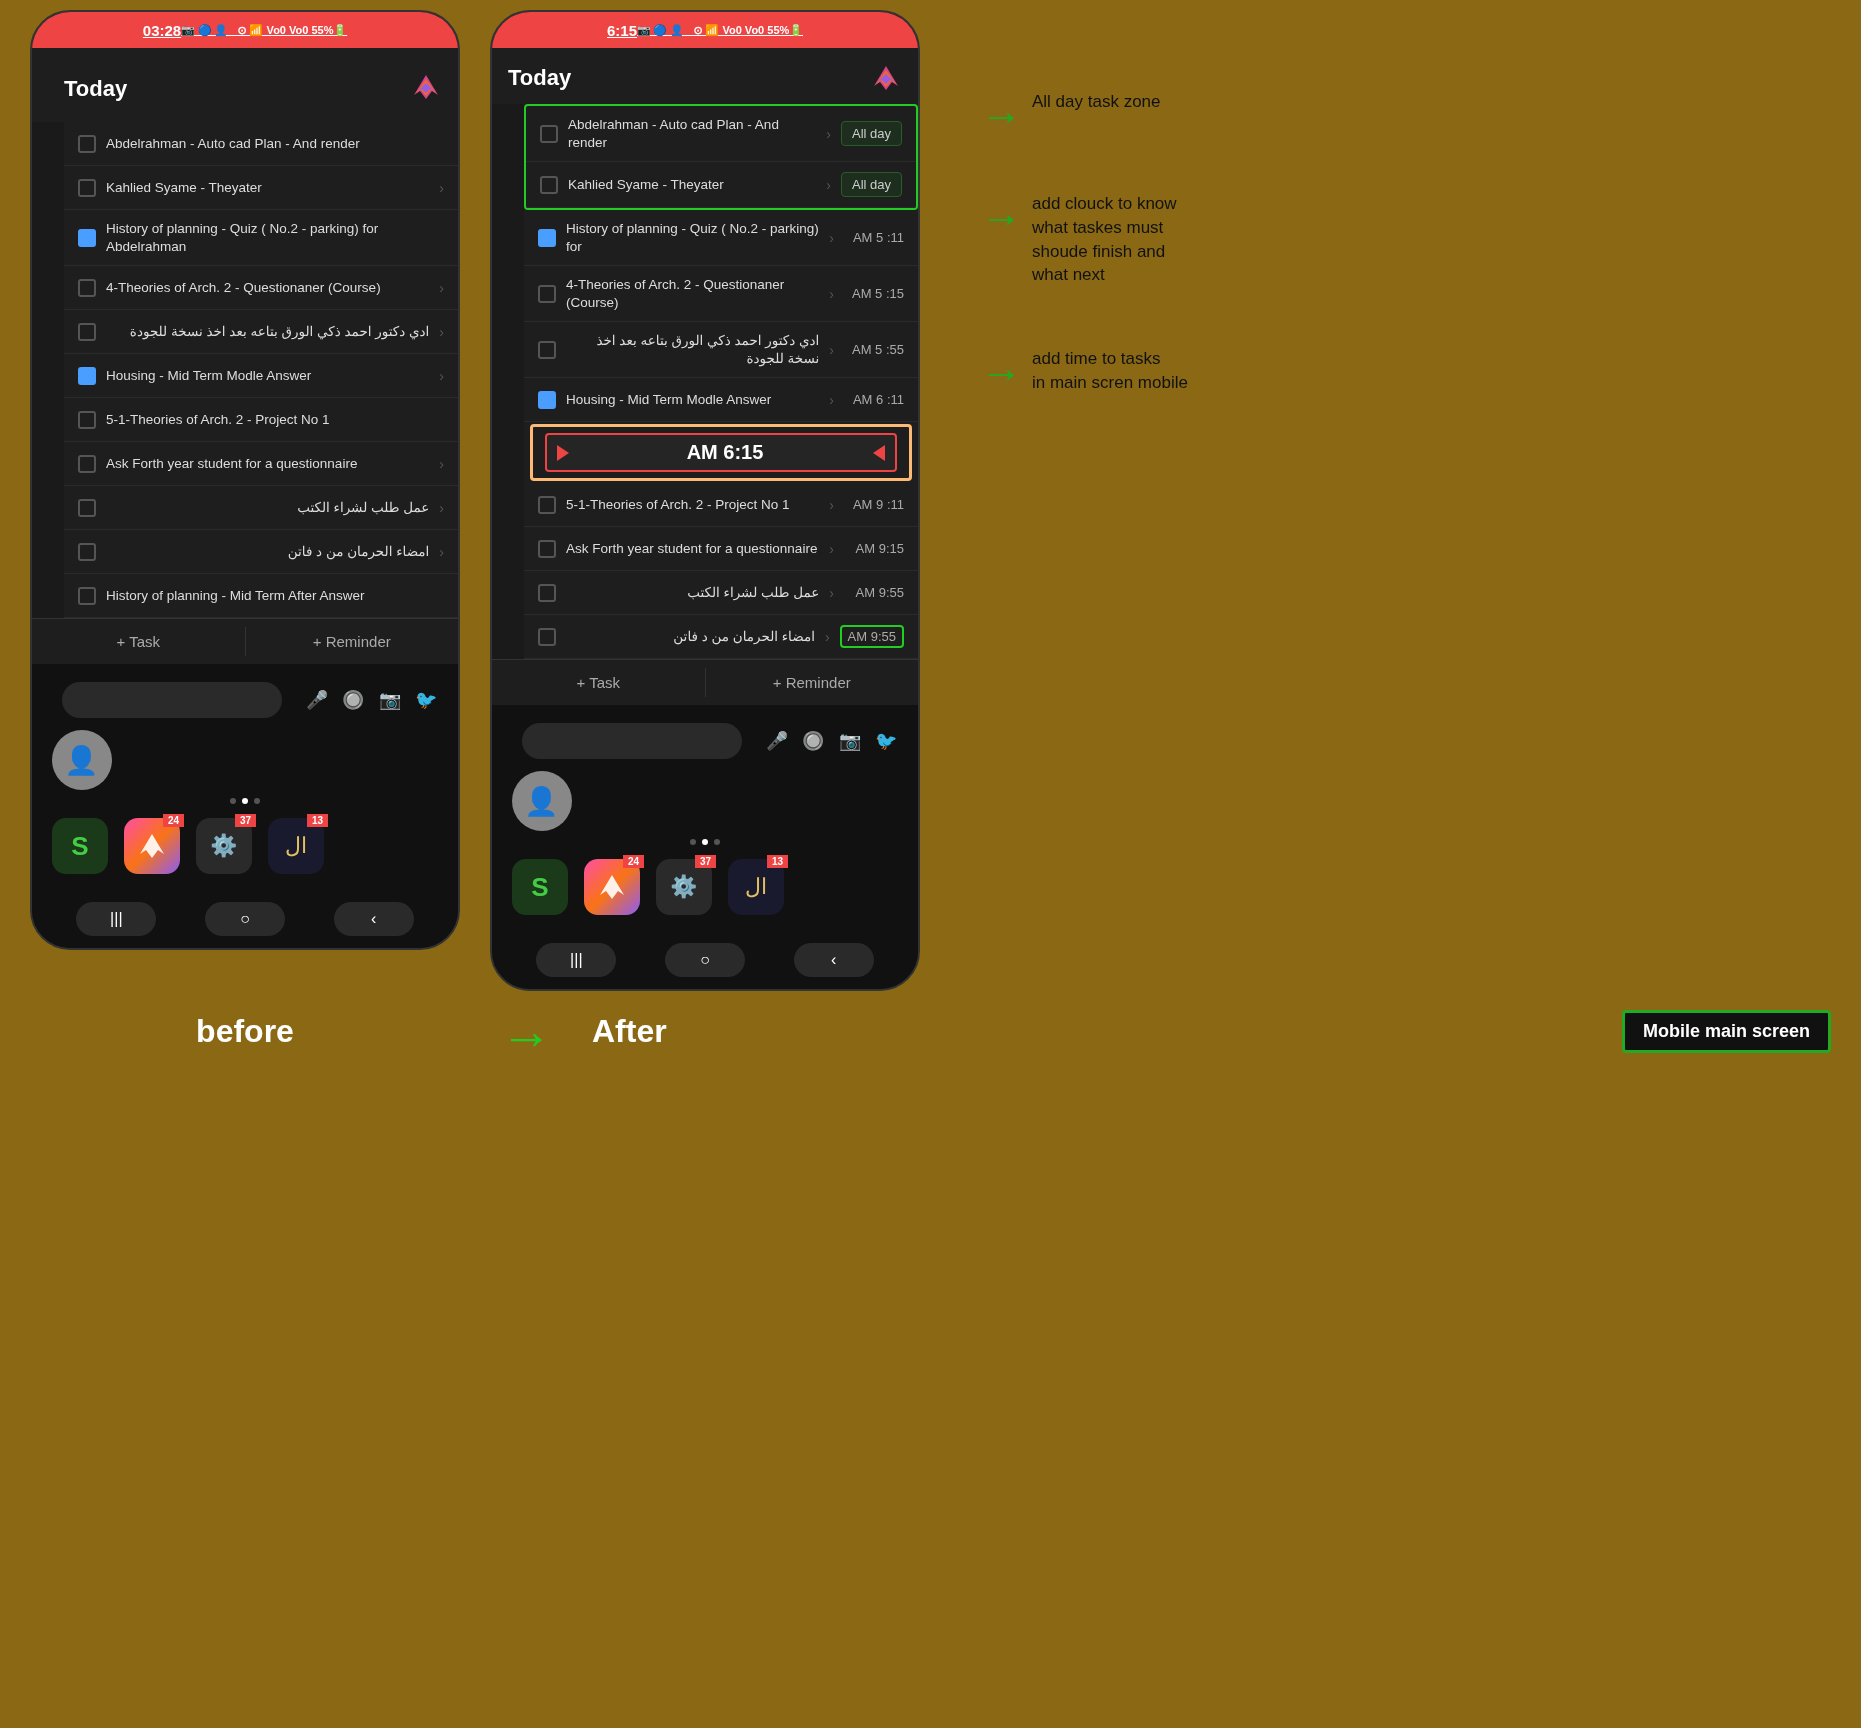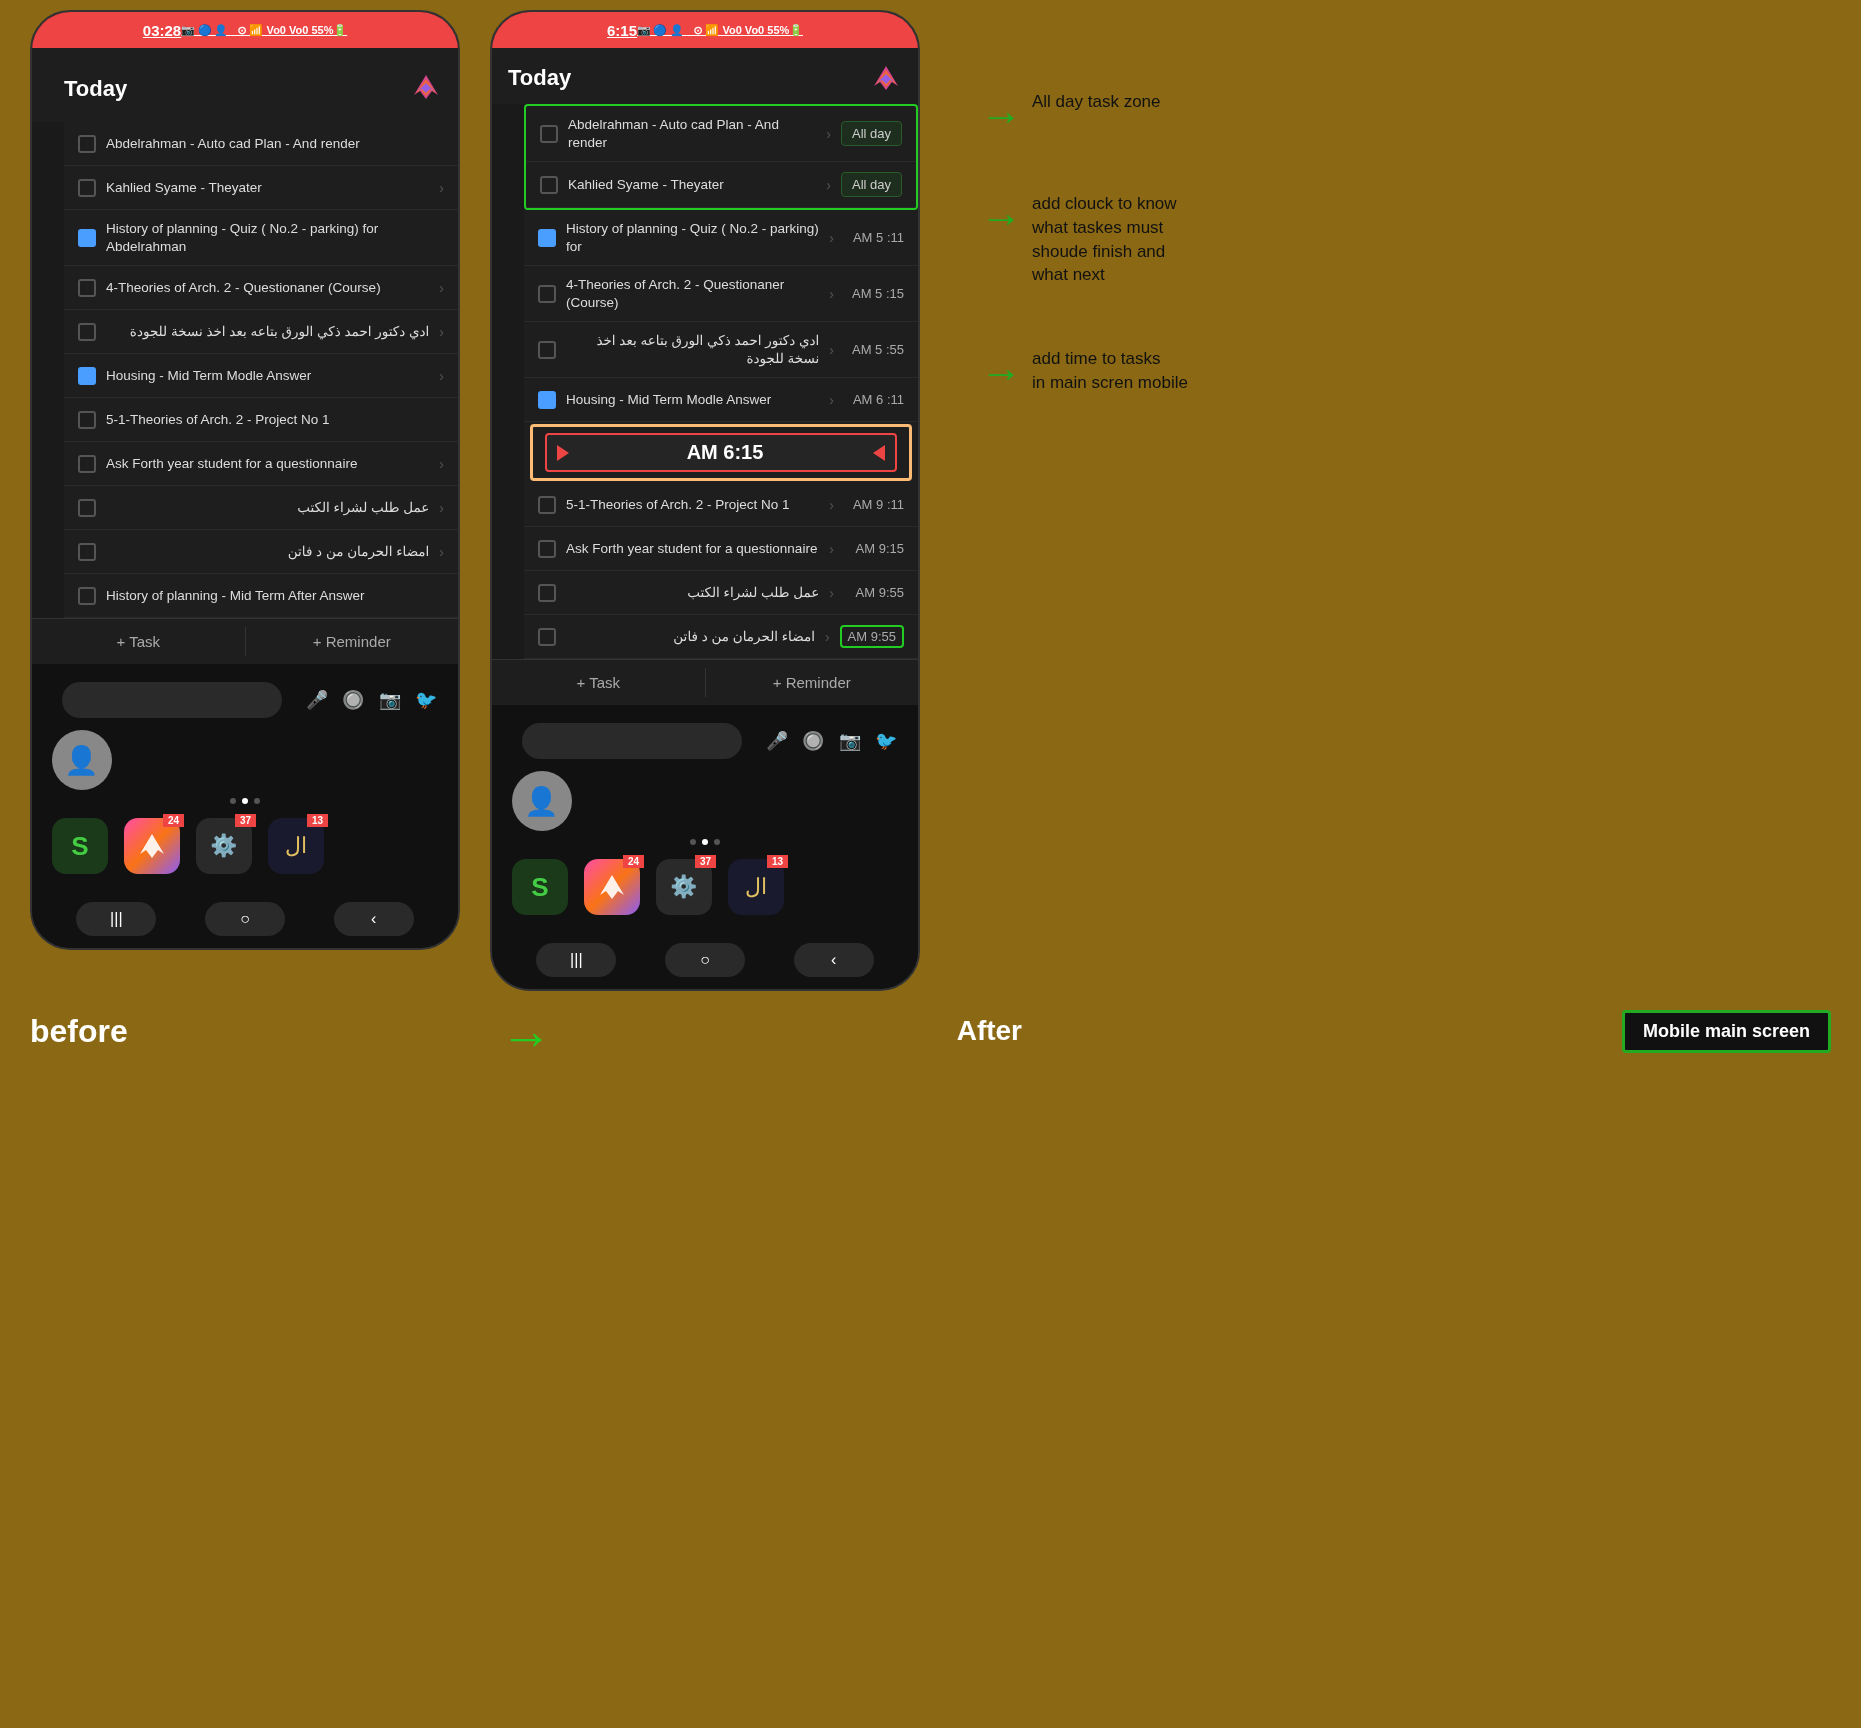--- a/index.html
+++ b/index.html
@@ -344,23 +344,23 @@
     }
 
     .footer-row {
       display: flex;
       flex-direction: row;
       width: 100%;
       padding: 0 30px 10px 30px;
       align-items: center;
       gap: 30px;
     }
-    .footer-before { width: 430px; text-align: left; color: #fff; font-size: 32px; font-weight: 700; }
+    .footer-before { width: 430px; text-align: center; color: #fff; font-size: 32px; font-weight: 700; }
     .footer-arrow { color: #22cc22; font-size: 52px; font-weight: 900; margin: 0 10px; }
-    .footer-after { width: 430px; text-align: right; color: #fff; font-size: 28px; font-weight: 700; }
+    .footer-after { width: 430px; text-align: left; color: #fff; font-size: 32px; font-weight: 700; }
     .footer-mobile-label { margin-left: auto; }
 
     
     .search-input-bg {
       flex: 1;
       background: #2a2a2a;
       border-radius: 22px;
       height: 36px;
       margin: 0 10px;
     }

